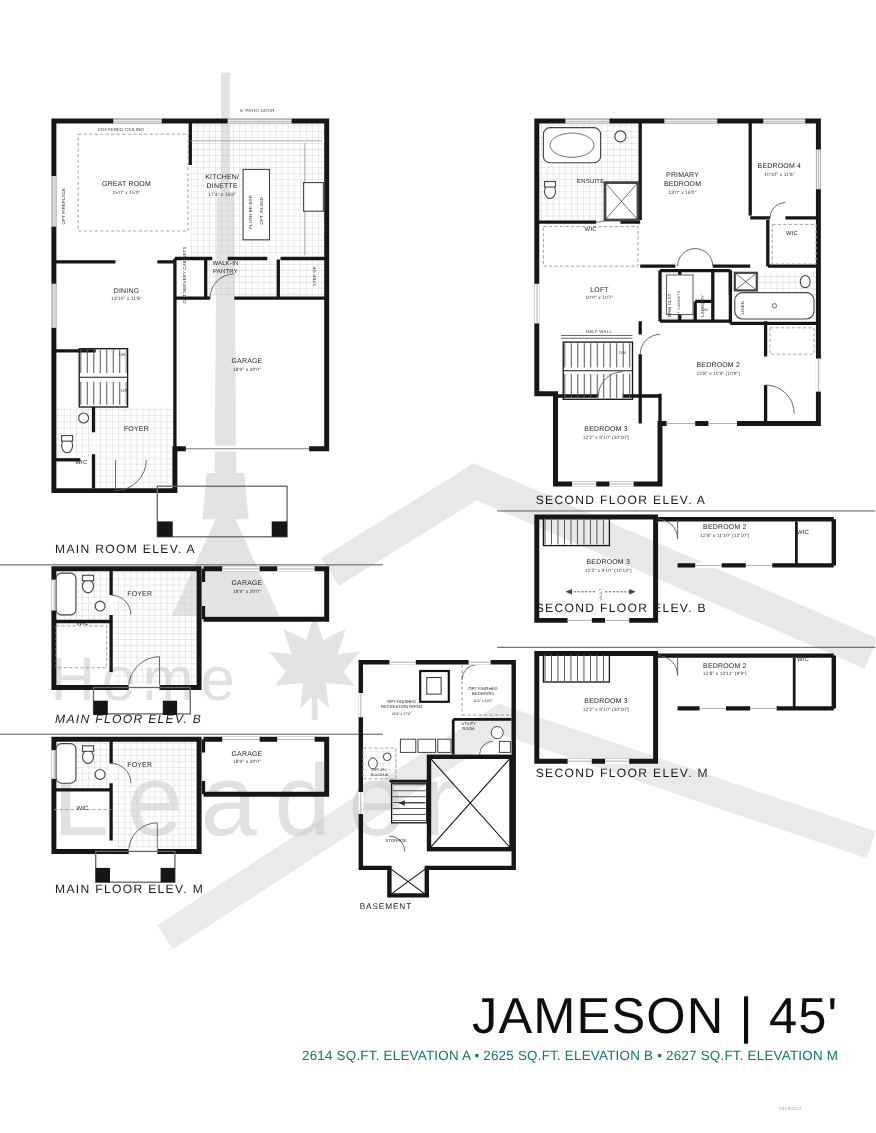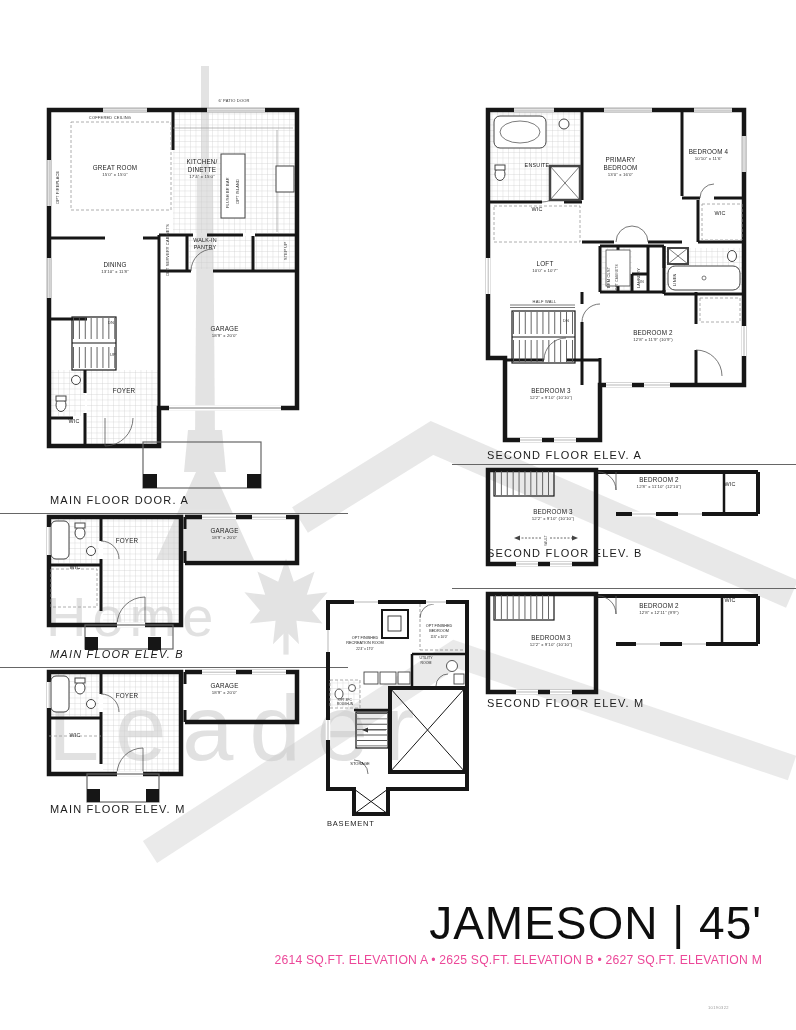--- a/index.html
+++ b/index.html
@@ -15,21 +15,21 @@
   .nm2{font-size:5.4px;letter-spacing:.2px;}
   .dim{font-size:4.4px;color:#333;letter-spacing:.1px;}
   .tny{font-size:4px;letter-spacing:.2px;color:#333;}
   .rot{position:absolute;font-size:3.9px;color:#333;transform:rotate(-90deg);
        transform-origin:0 0;white-space:nowrap;letter-spacing:.2px;}
   .wm-word{position:absolute;color:#c9c9c9;opacity:.55;font-weight:400;white-space:nowrap;z-index:0;}
   .z1{z-index:2;}
   .footer-title{position:absolute;left:360px;top:896px;width:402px;text-align:right;
       font-size:46px;color:#0e0e0e;letter-spacing:1px;white-space:nowrap;}
   .footer-sub{position:absolute;left:238px;top:953px;width:524px;text-align:right;
-      font-size:12.2px;color:#ec4899;letter-spacing:.2px;white-space:nowrap;}
+      font-size:12.2px;color:#0f766e;letter-spacing:.2px;white-space:nowrap;}
   .footer-code{position:absolute;left:708px;top:1005px;font-size:4px;color:#9a9a9a;letter-spacing:.4px;}
 </style>
 </head>
 <body>
 
 <div id="sheet">
 
   <svg width="796" height="1030" style="position:absolute;left:0;top:0;z-index:0;">
     <path d="M300 520L432 438L792 594" fill="none" stroke="#d6d6d6" stroke-width="30" opacity="0.55"></path>
     <path d="M150 852L455 654L792 768" fill="none" stroke="#d6d6d6" stroke-width="26" opacity="0.5"></path>
@@ -145,21 +145,21 @@
       <div class="nm">GARAGE</div>
       <div class="dim">18'9" x 20'0"</div>
     </div>
     <div class="lbl tny" style="left:56px;top:212px;width:16px;">DN</div>
     <div class="lbl tny" style="left:58px;top:244px;width:16px;">UP</div>
     <div class="lbl" style="left:47px;top:279px;width:60px;">
       <div class="nm">FOYER</div>
     </div>
     <div class="lbl nm2" style="left:12px;top:310px;width:30px;">WIC</div>
   </div>
-  <div class="cap z1" style="left:50px;top:494px;">MAIN FLOOR DOOR. A</div>
+  <div class="cap z1" style="left:50px;top:494px;">MAIN ROOM ELEV. A</div>
 
   <div class="plan z1" style="left:486px;top:108px;width:260px;height:338px;">
     <svg width="260" height="338" viewBox="0 0 260 338">
       <defs>
         <pattern id="tB" width="5.5" height="5.5" patternUnits="userSpaceOnUse">
           <path d="M5.5 0H0V5.5" fill="none" stroke="#cccccc" stroke-width="0.7"></path>
         </pattern>
       </defs>
       <rect x="4" y="4" width="90" height="88" fill="url(#tB)"></rect>
       <rect x="116" y="140" width="30" height="42" fill="url(#tB)"></rect>

